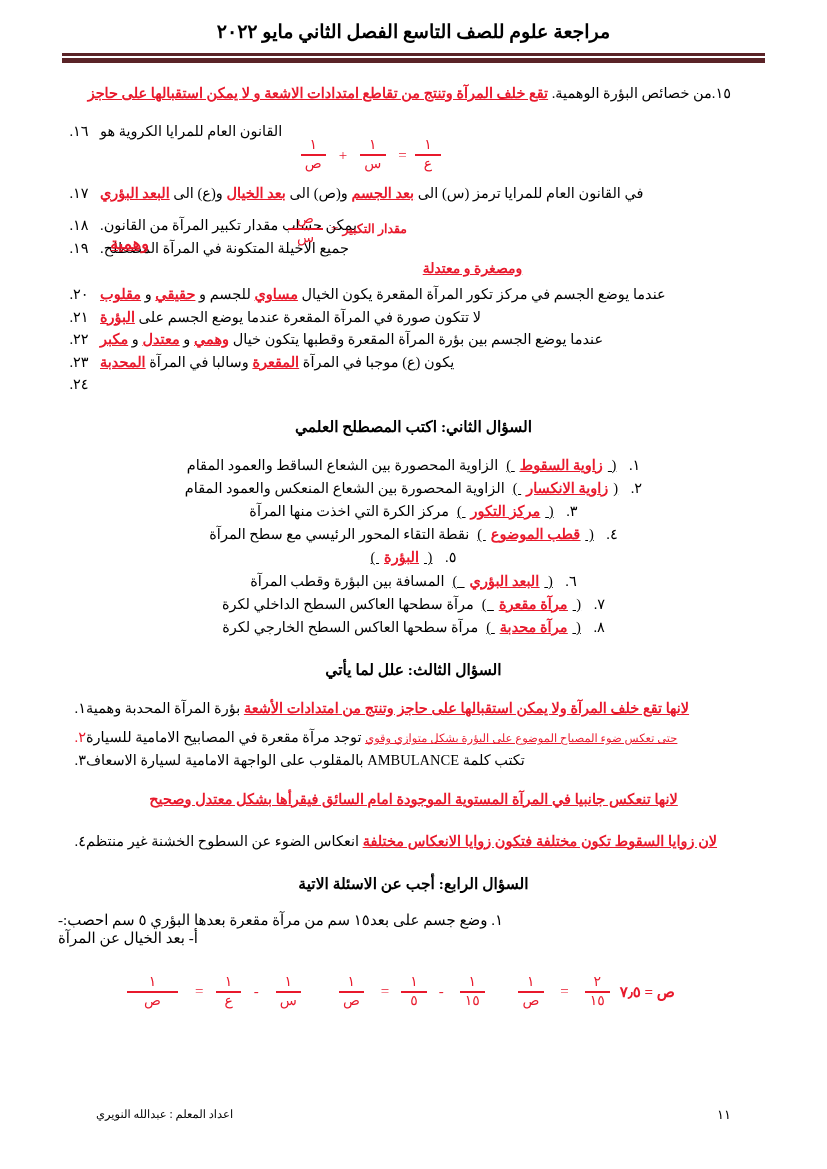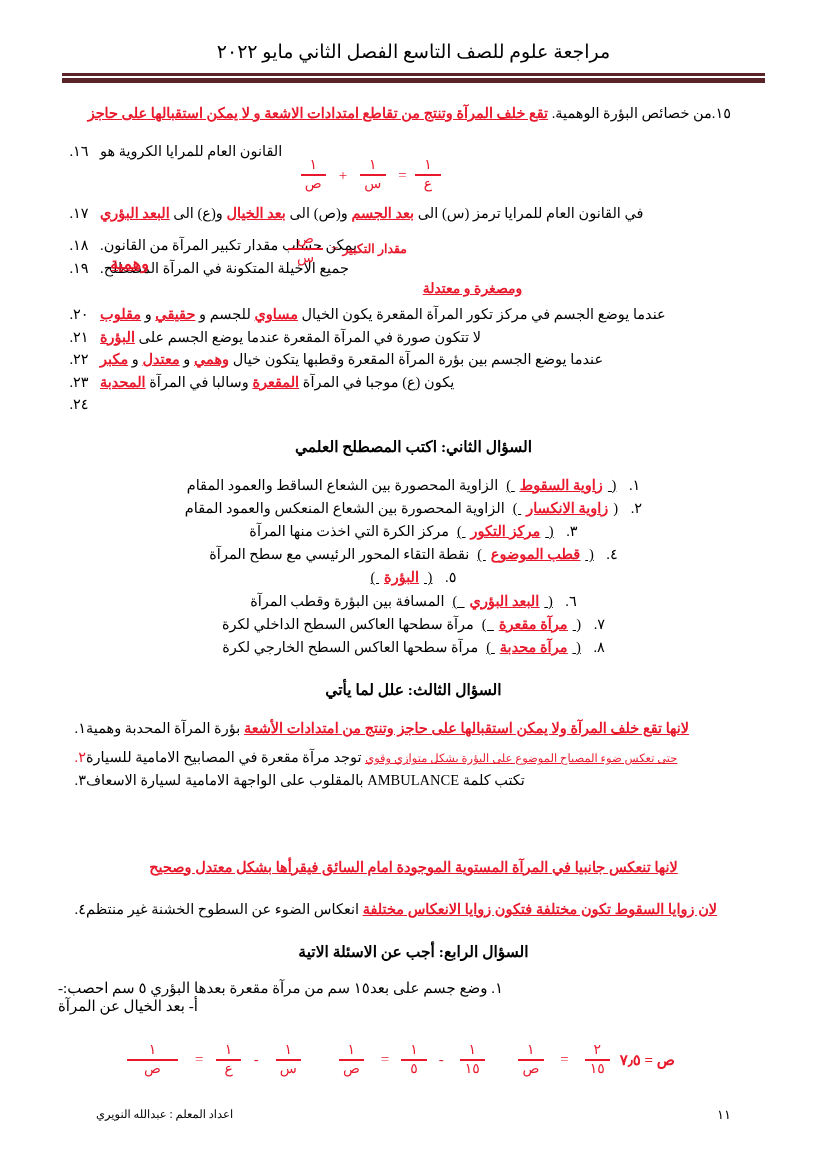--- a/index.html
+++ b/index.html
@@ -20,23 +20,23 @@
     position: relative;
     width: 827px;
     height: 1169px;
     box-sizing: border-box;
     padding: 0;
   }
 
   
   .doc-header {
     text-align: center;
-    padding-top: 40px;
+    padding-top: 20px;
     font-size: 19px;
-    font-weight: normal;
+    font-weight: bold;
     letter-spacing: 0px;
     color: #000;
   }
   .hr-double {
     margin: 10px 62px 0 62px;
     border: 0;
     border-top: 3px solid #5a2327;
     border-bottom: 5px solid #5a2327;
     height: 2px;
     background: #ffffff;
@@ -145,21 +145,20 @@
     color: #e8192c;
     text-decoration: underline;
     font-size: 11.5px;
   }
   .center-red-line {
     text-align: center;
     color: #e8192c;
     text-decoration: underline;
     font-weight: bold;
     font-size: 14.5px;
-    margin-top: 48px;
   }
   .q4-sub { font-size: 15px; text-align: left; }
 
   .final-eq {
     display: flex;
     flex-direction: row-reverse;
     align-items: center;
     justify-content: flex-start;
     color: #e8192c;
     font-size: 15px;

